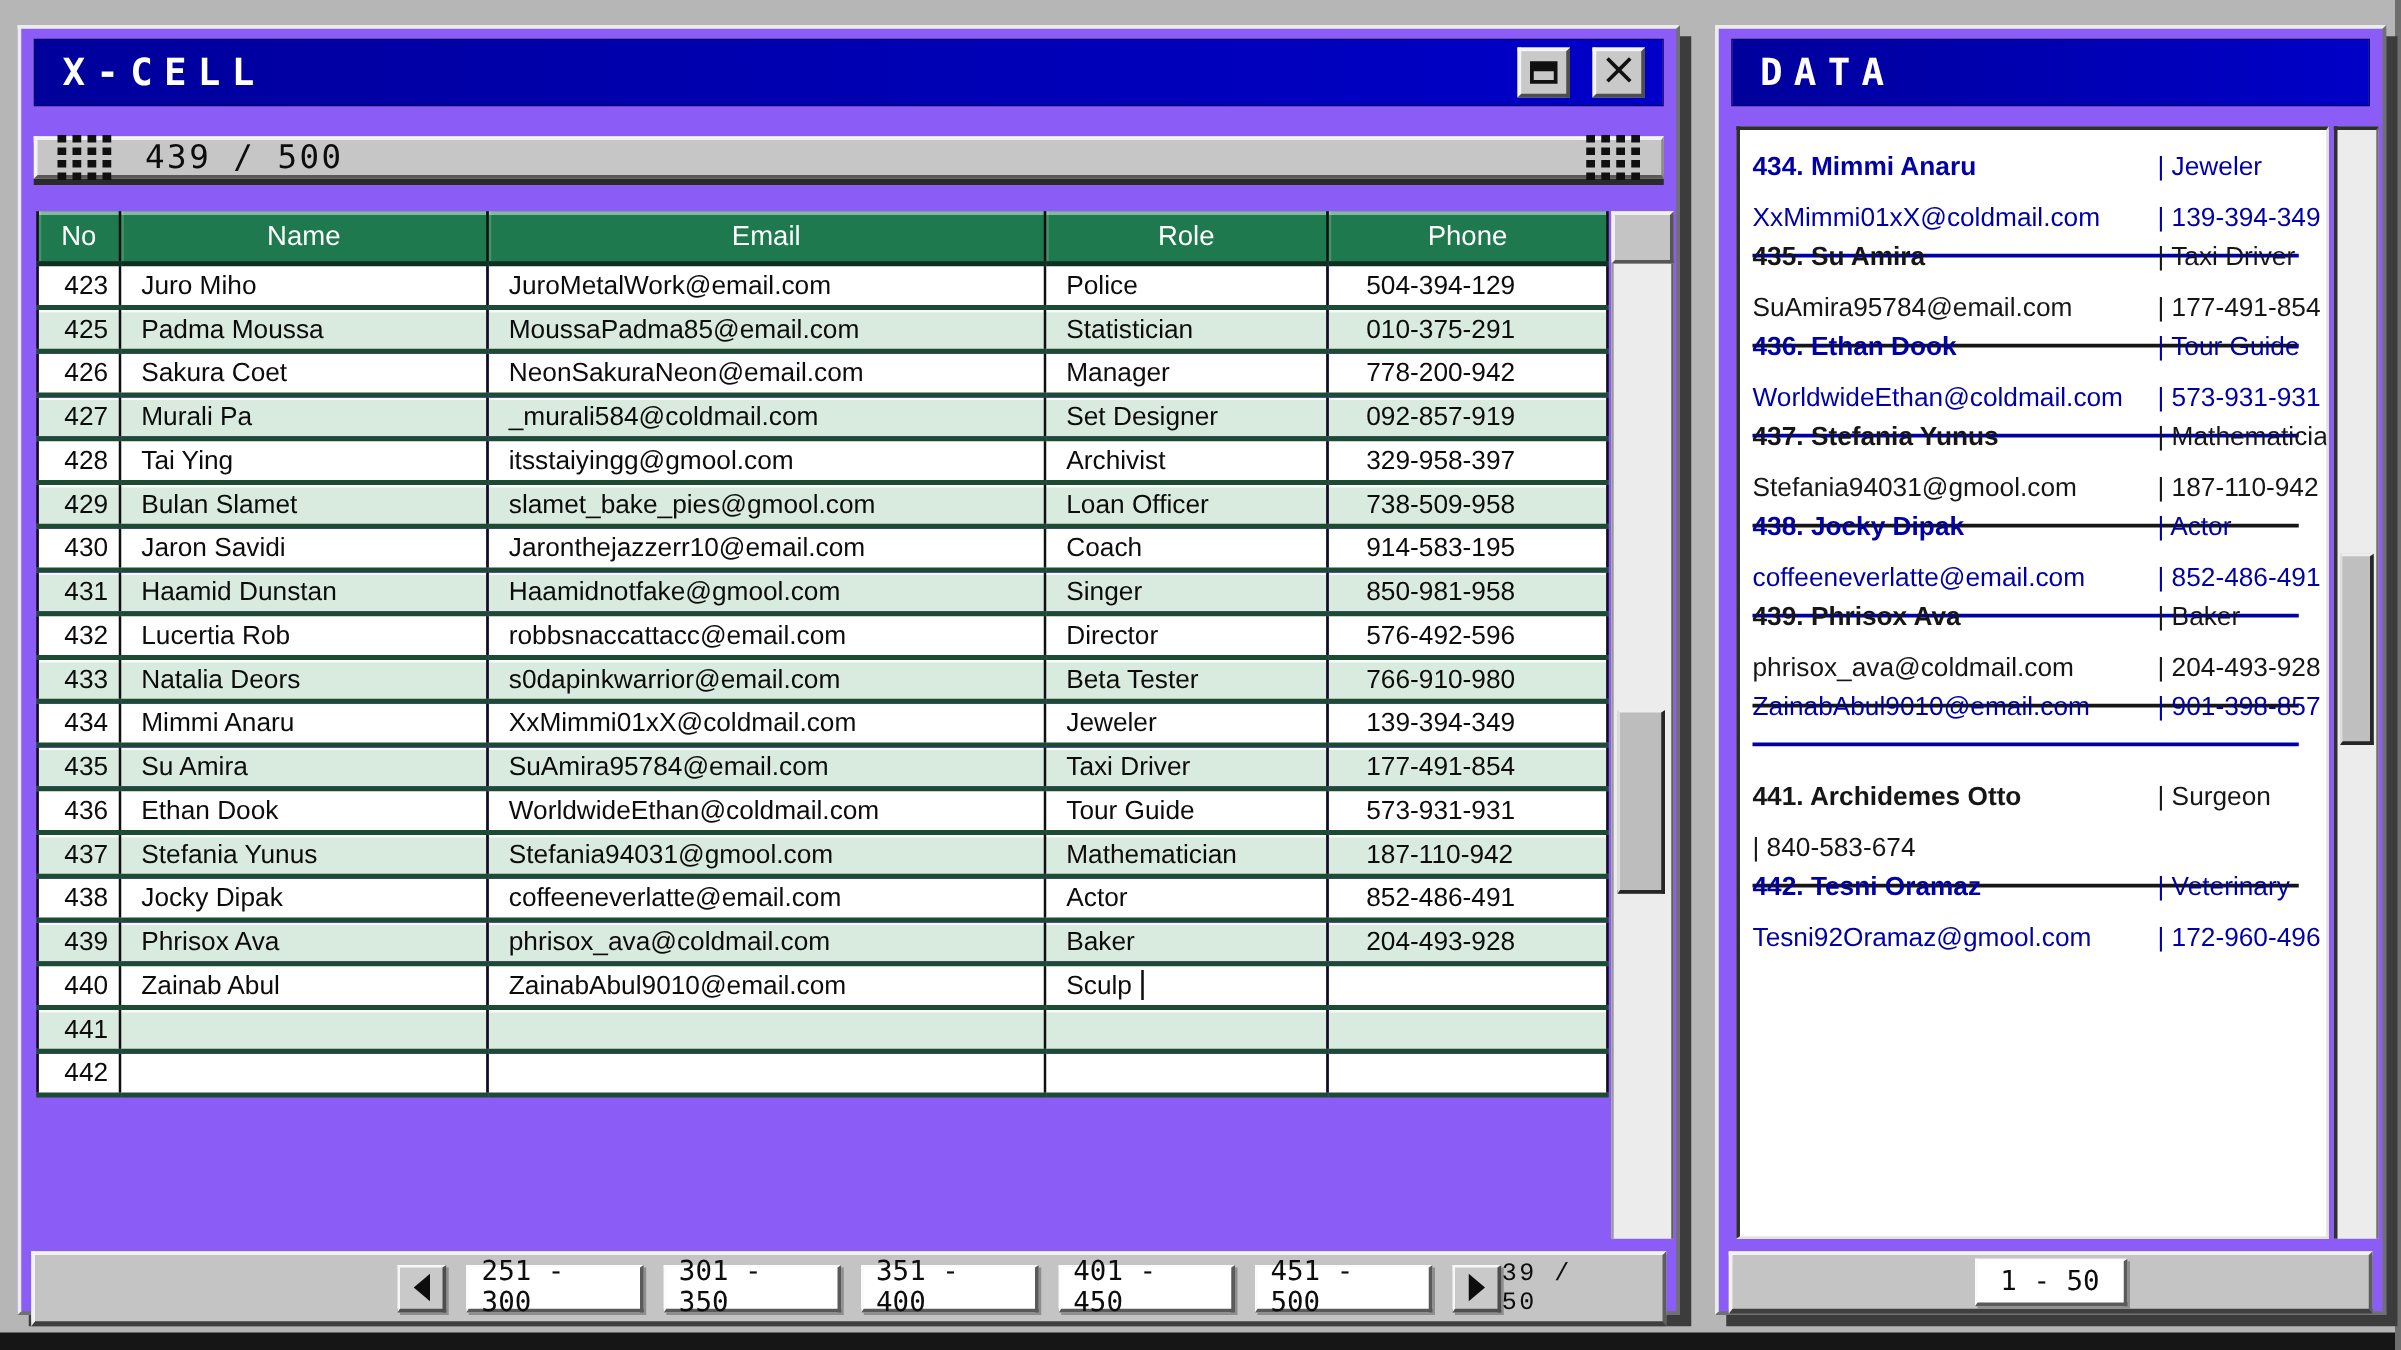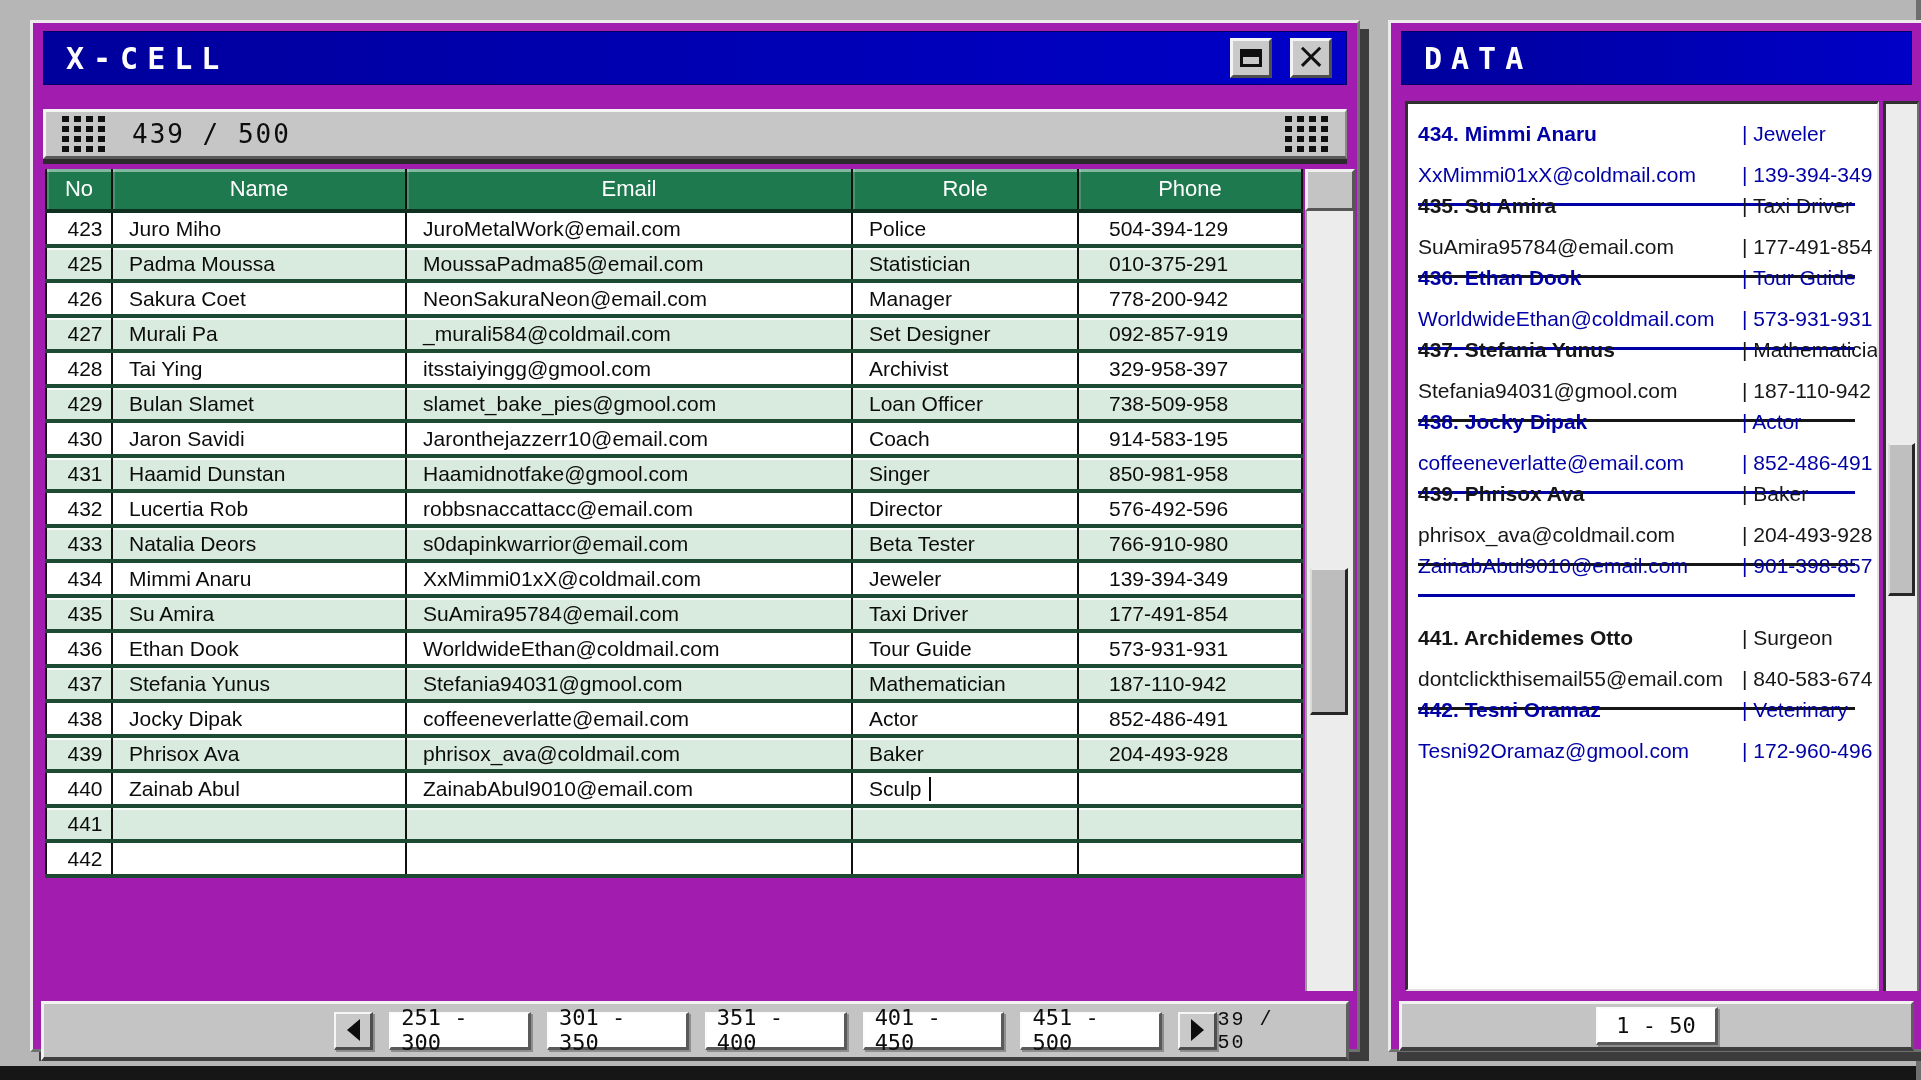--- a/index.html
+++ b/index.html
@@ -2,41 +2,41 @@
 <html><head>
 <meta charset="utf-8">
 <style>
   * { box-sizing: border-box; margin: 0; padding: 0; }
   html,body { width:1921px; height:1080px; overflow:hidden; }
   body { background:#b6b6b6; font-family:"Liberation Sans", sans-serif; position:relative; }
 
   .screen-bottom { position:absolute; left:0; bottom:0; width:100%; height:14px; background:#161616; }
   .screen-right { position:absolute; top:0; right:0; width:5px; height:100%; background:#6e6e6e; }
 
-  .window { position:absolute; background:#a21caf;
+  .window { position:absolute; background:#8b5cf6;
     border-top:3px solid #ececec; border-left:3px solid #ececec;
     border-right:3px solid #707070; border-bottom:3px solid #707070;
-    box-shadow:9px 9px 0 #3c3c3c;margin-left:16px; }
+    box-shadow:9px 9px 0 #3c3c3c; }
   #xcell-window { left:14px; top:20px; width:1330px; height:1032px; }
   #data-window  { left:1372px; top:20px; width:537px; height:1032px; }
 
   .titlebar { position:absolute; left:10px; right:10px; top:8px; height:54px;
     background:linear-gradient(90deg,#00009c,#0000c8); border:1px solid #000060;
     color:#fff; display:flex; align-items:center; }
   .titlebar .title { font-family:"DejaVu Sans Mono", monospace; font-weight:bold;
     font-size:30px; letter-spacing:9px; padding-left:22px; white-space:nowrap; }
   .win-buttons { margin-left:auto; display:flex; gap:18px; padding-right:14px; }
   .win-btn { width:42px; height:40px; background:#c9c9c9;
     border-top:3px solid #f4f4f4; border-left:3px solid #f4f4f4;
     border-right:3px solid #4e4e4e; border-bottom:3px solid #4e4e4e;
     display:flex; align-items:center; justify-content:center; cursor:pointer; }
   .max-glyph { width:22px; height:18px; border:3px solid #101010; border-top-width:8px; }
   .close-glyph { font-size:36px; line-height:30px; color:#101010; font-family:"DejaVu Sans", sans-serif; margin-top:-4px; }
 
-  .toolbar { position:absolute; left:10px; right:10px; top:86px; height:50px; background:#c6c6c6;
+  .toolbar { position:absolute; left:10px; right:10px; top:86px; height:34px; background:#c6c6c6;
     border-top:3px solid #f4f4f4; border-left:3px solid #f4f4f4;
     border-right:2px solid #8a8a8a; border-bottom:3px solid #595959;
     box-shadow:0 5px 0 #2a2a2a; display:flex; align-items:center; }
   .grid-icon { width:46px; height:40px; display:flex; align-items:center; justify-content:center; }
   .grid-icon.left { margin-left:14px; }
   .grid-icon.right { margin-left:auto; margin-right:16px; }
   .toolbar-counter { font-family:"DejaVu Sans Mono", monospace; font-size:26px; color:#0d0d0d;
     margin-left:26px; letter-spacing:2px; }
 
   .table-wrap { position:absolute; left:12px; top:146px; }
@@ -435,21 +435,20 @@
           <span class="piped">901-398-857</span>
         </div>
       <div class="entry-sep"></div>
     </div>
     <div class="entry">
       <div class="entry-row">
           <span class="entry-left entry-name">441. Archidemes Otto</span>
           <span class="piped">Surgeon</span>
         </div>
       <div class="entry-row">
-          <span class="entry-left">dontclickthisemail55@email.com</span>
           <span class="piped">840-583-674</span>
         </div>
       <div class="entry-sep"></div>
     </div>
     <div class="entry">
       <div class="entry-row">
           <span class="entry-left entry-name">442. Tesni Oramaz</span>
           <span class="piped">Veterinary</span>
         </div>
       <div class="entry-row">

